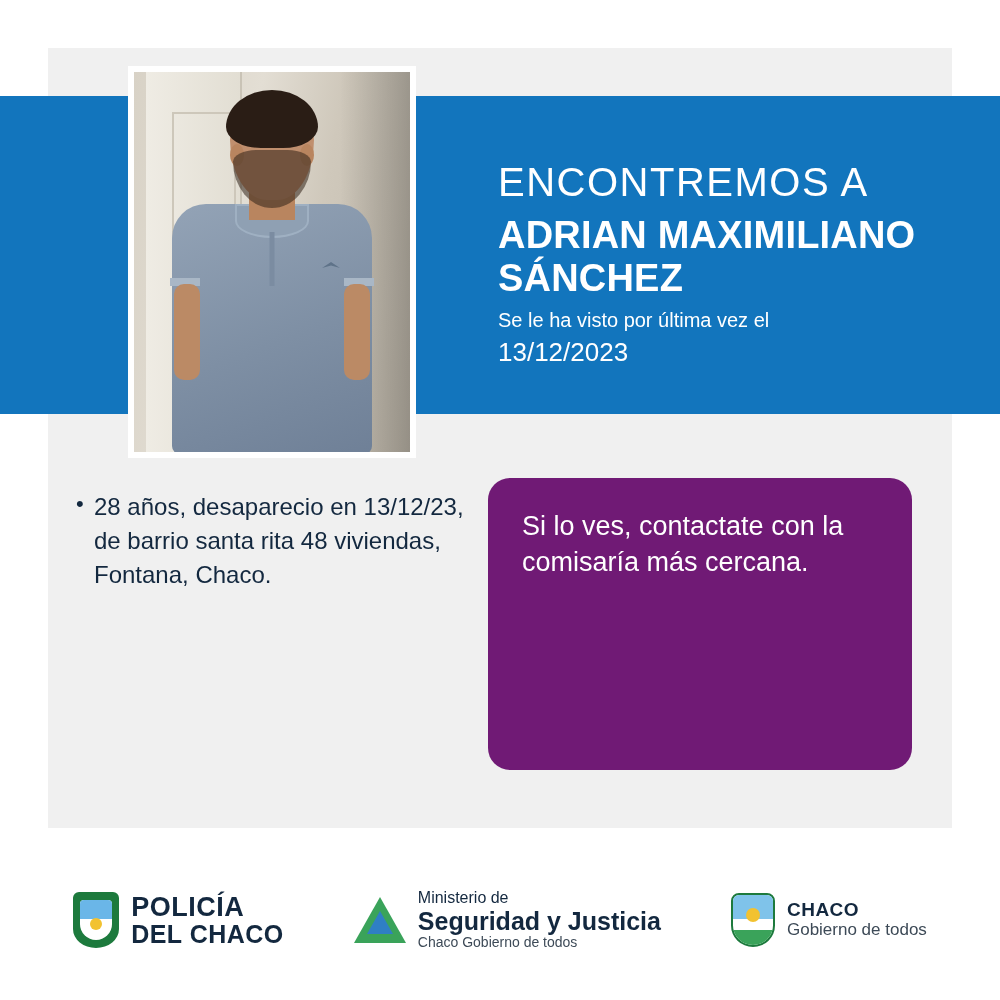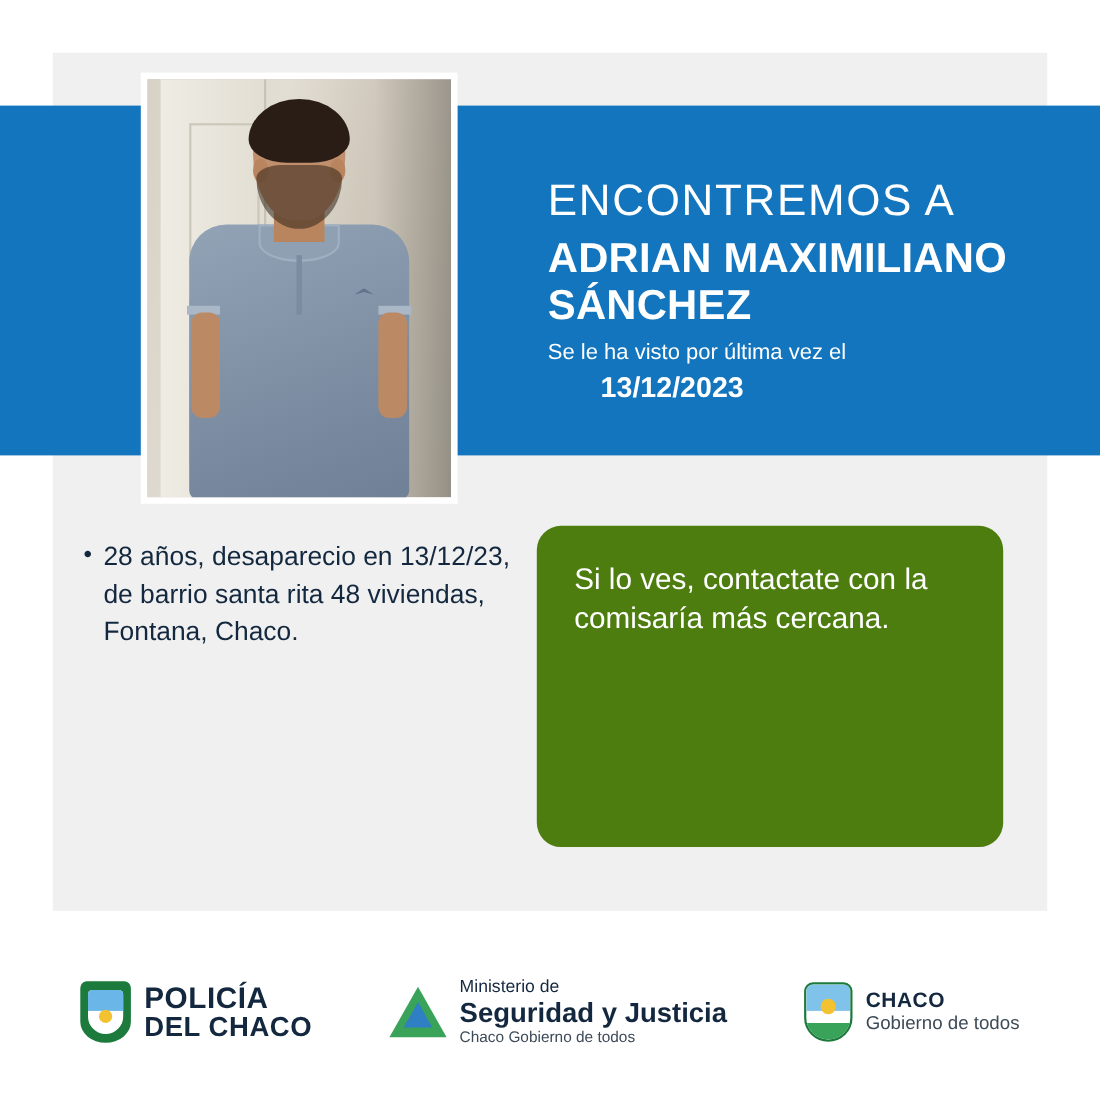--- a/index.html
+++ b/index.html
@@ -163,23 +163,22 @@
     letter-spacing: .2px;
     margin-bottom: 8px;
   }
   .seen-label {
     font-size: 20px;
     font-weight: 400;
     line-height: 1.3;
   }
   .seen-date {
     font-size: 26px;
-    font-weight: 700;
+    font-weight: 400;
     margin-top: 4px;
-    margin-left: 48px;
   }
 
   
   .bullets {
     position: absolute;
     left: 76px; top: 490px;
     width: 400px;
     color: #13283f;
   }
   .bullet {
@@ -195,21 +194,21 @@
     left: 0; top: -2px;
     font-size: 22px;
     color: #13283f;
   }
 
   
   .contact-box {
     position: absolute;
     left: 488px; top: 478px;
     width: 424px; height: 292px;
-    background: #4d7c0f;
+    background: #701a75;
     border-radius: 22px;
     padding: 30px 34px;
     color: #ffffff;
   }
   .contact-text {
     font-size: 27px;
     line-height: 1.35;
     font-weight: 400;
   }
   .contact-phone {

